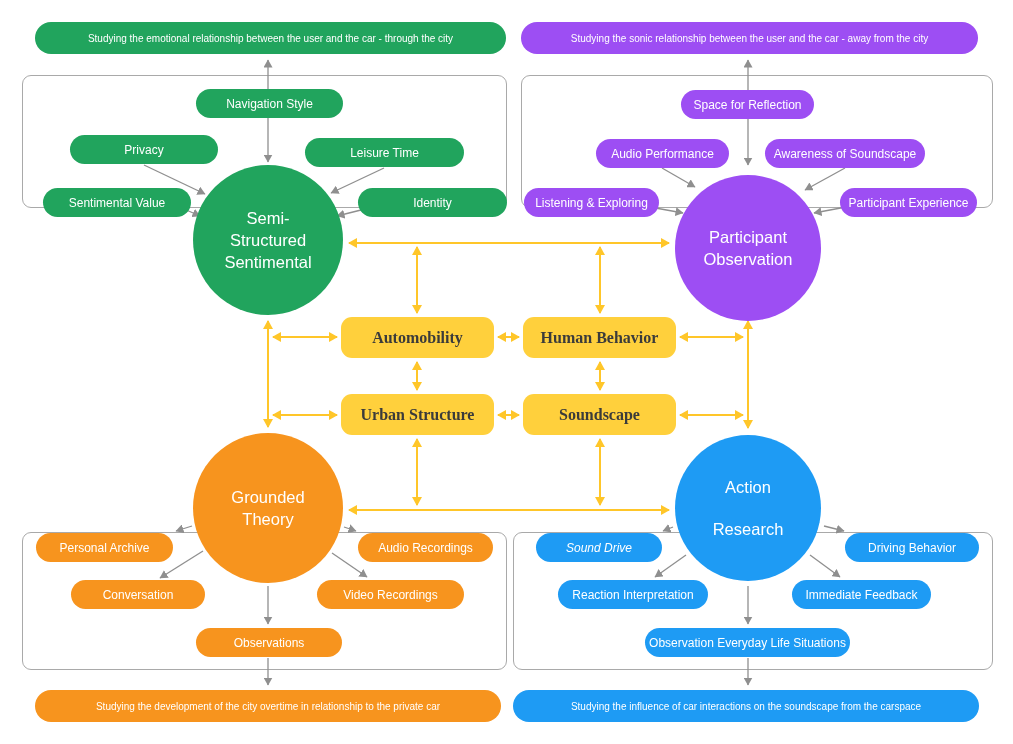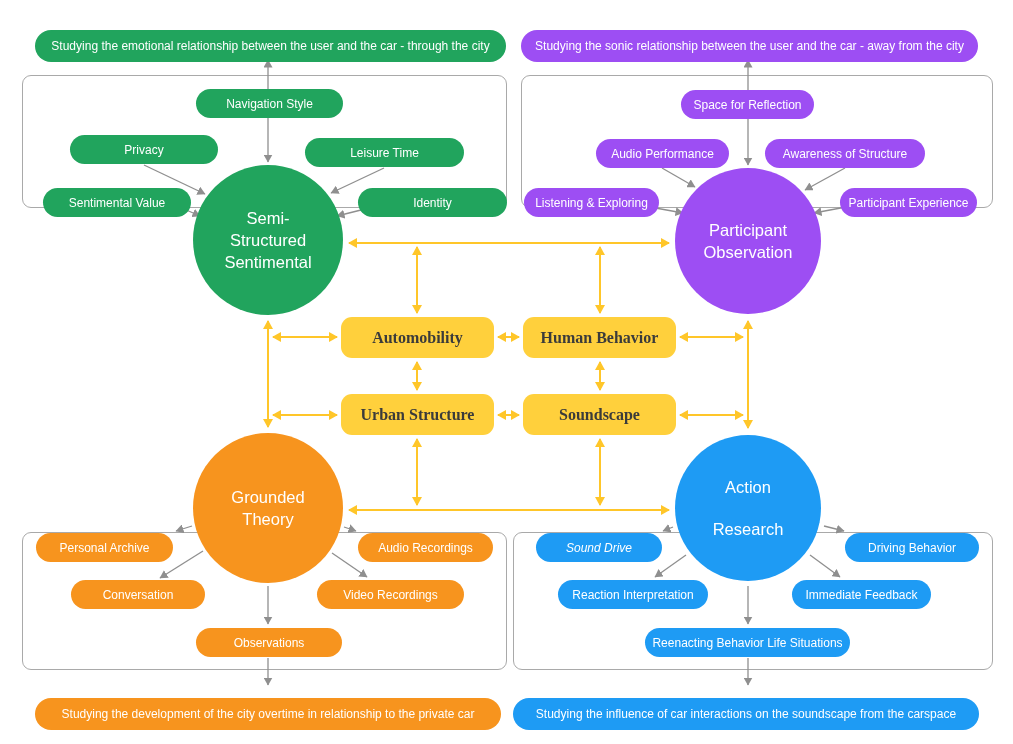--- a/index.html
+++ b/index.html
@@ -9,22 +9,22 @@
   }
   .frame{
     position:absolute;border:1px solid var(--c-frame);border-radius:9px;background:transparent;
   }
   svg.wires{position:absolute;left:0;top:0;width:1013px;height:744px;}
   .gline{stroke:var(--c-line);stroke-width:1.3;fill:none;}
   .yline{stroke:var(--c-yellow_arrow);stroke-width:2;fill:none;}
   .gm{fill:var(--c-line);}
   .ym{fill:var(--c-yellow_arrow);}
   .banner{
-    position:absolute;height:32px;border-radius:16px;color:#fff;font-size:12px;font-weight:500;
-    display:flex;align-items:center;justify-content:center;white-space:nowrap;text-align:center;margin-top:8px;
+    position:absolute;height:32px;border-radius:16px;color:#fff;font-size:10px;font-weight:500;
+    display:flex;align-items:center;justify-content:center;white-space:nowrap;text-align:center;
   }
   .pill{
     position:absolute;height:29px;border-radius:15px;color:#fff;font-size:12px;font-weight:500;
     display:flex;align-items:center;justify-content:center;white-space:nowrap;text-align:center;
   }
   .circle{
     position:absolute;border-radius:50%;color:#fff;font-size:16.5px;font-weight:500;line-height:22px;
     display:flex;flex-direction:column;align-items:center;justify-content:center;text-align:center;
   }
   .circle span{display:block;}
@@ -110,55 +110,55 @@
   <div class="banner bg-g" style="left:35px;top:22px;width:471px;">Studying the emotional relationship between the user and the car - through the city</div>
   <div class="banner bg-p" style="left:521px;top:22px;width:457px;">Studying the sonic relationship between the user and the car - away from the city</div>
   <div class="banner bg-o" style="left:35px;top:690px;width:466px;">Studying the development of the city overtime in relationship to the private car</div>
   <div class="banner bg-b" style="left:513px;top:690px;width:466px;">Studying the influence of car interactions on the soundscape from the carspace</div>
 
   <div class="circle bg-g" style="left:193px;top:165px;width:150px;height:150px;">
     <span>Semi-</span>
     <span>Structured</span>
     <span>Sentimental</span>
   </div>
-  <div class="circle bg-p" style="left:675px;top:168px;width:146px;height:146px;">
+  <div class="circle bg-p" style="left:675px;top:175px;width:146px;height:146px;">
     <span>Participant</span>
     <span>Observation</span>
   </div>
   <div class="circle bg-o" style="left:193px;top:433px;width:150px;height:150px;">
     <span>Grounded</span>
     <span>Theory</span>
   </div>
   <div class="circle bg-b" style="left:675px;top:435px;width:146px;height:146px;gap:20px;">
     <span>Action</span>
     <span>Research</span>
   </div>
 
   <div class="pill bg-g" style="left:196px;top:89px;width:147px;">Navigation Style</div>
   <div class="pill bg-g" style="left:70px;top:135px;width:148px;">Privacy</div>
   <div class="pill bg-g" style="left:305px;top:138px;width:159px;">Leisure Time</div>
   <div class="pill bg-g" style="left:43px;top:188px;width:148px;">Sentimental Value</div>
   <div class="pill bg-g" style="left:358px;top:188px;width:149px;">Identity</div>
 
   <div class="pill bg-p" style="left:681px;top:90px;width:133px;">Space for Reflection</div>
   <div class="pill bg-p" style="left:596px;top:139px;width:133px;">Audio Performance</div>
-  <div class="pill bg-p" style="left:765px;top:139px;width:160px;">Awareness of Structure</div>
+  <div class="pill bg-p" style="left:765px;top:139px;width:160px;">Awareness of Soundscape</div>
   <div class="pill bg-p" style="left:524px;top:188px;width:135px;">Listening &amp; Exploring</div>
   <div class="pill bg-p" style="left:840px;top:188px;width:137px;">Participant Experience</div>
 
   <div class="pill bg-o" style="left:36px;top:533px;width:137px;">Personal Archive</div>
   <div class="pill bg-o" style="left:358px;top:533px;width:135px;">Audio Recordings</div>
   <div class="pill bg-o" style="left:317px;top:580px;width:147px;">Video Recordings</div>
   <div class="pill bg-o" style="left:71px;top:580px;width:134px;">Conversation</div>
   <div class="pill bg-o" style="left:196px;top:628px;width:146px;">Observations</div>
 
   <div class="pill bg-b" style="left:536px;top:533px;width:126px;font-style:italic;">Sound Drive</div>
   <div class="pill bg-b" style="left:845px;top:533px;width:134px;">Driving Behavior</div>
   <div class="pill bg-b" style="left:558px;top:580px;width:150px;">Reaction Interpretation</div>
   <div class="pill bg-b" style="left:792px;top:580px;width:139px;">Immediate Feedback</div>
-  <div class="pill bg-b" style="left:645px;top:628px;width:205px;">Reenacting Behavior Life Situations</div>
+  <div class="pill bg-b" style="left:645px;top:628px;width:205px;">Observation Everyday Life Situations</div>
 
   <div class="theme" style="left:341px;top:317px;">Automobility</div>
   <div class="theme" style="left:523px;top:317px;">Human Behavior</div>
   <div class="theme" style="left:341px;top:394px;">Urban Structure</div>
   <div class="theme" style="left:523px;top:394px;">Soundscape</div>
 
 </div>
 
 </body></html>

